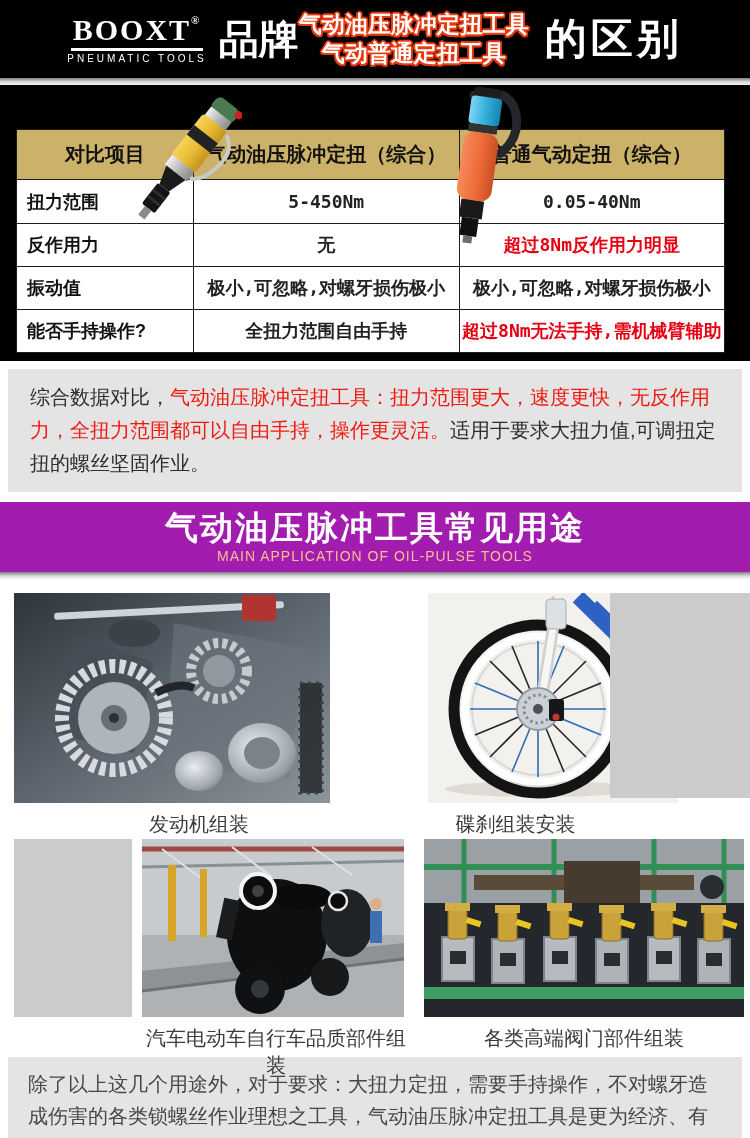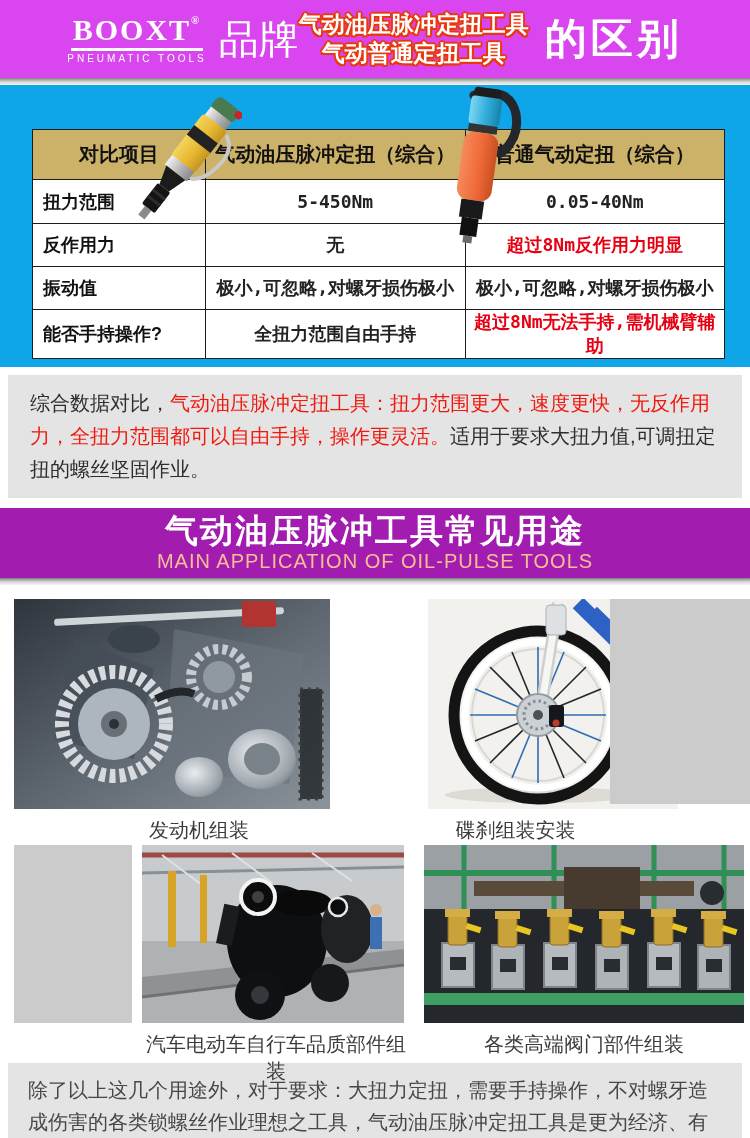--- a/index.html
+++ b/index.html
@@ -5,44 +5,44 @@
   * { margin:0; padding:0; box-sizing:border-box; }
   html,body { background:#ffffff; }
   body {
     width:750px; margin:0 auto;
     font-family:"Liberation Sans","DejaVu Sans",sans-serif;
     color:#222;
   }
 
   
   .top-banner {
-    height:78px; background:#d946ef;
+    height:78px; background:#000000;
     display:flex; align-items:center; justify-content:center;
   }
   .logo { text-align:center; margin-right:12px; }
   .logo-word {
     font-family:"Liberation Serif","DejaVu Serif",serif;
     color:#fff; font-weight:bold; font-size:30px; letter-spacing:2px;
     border-bottom:3px solid #fff; line-height:1; padding:0 2px 3px 2px;
     display:inline-block;
   }
   .logo-reg { font-size:11px; vertical-align:top; color:#fff; }
   .logo-sub { color:#fff; font-size:10px; letter-spacing:3px; margin-top:2px; }
-  .brand-label { color:#fff; font-size:40px; font-weight:normal; margin-right:0; }
+  .brand-label { color:#fff; font-size:40px; font-weight:bold; margin-right:0; }
   .tool-names { text-align:center; margin-right:16px; line-height:1.25; }
   .outlined {
     color:#fff; font-weight:bold; font-size:23px;
     text-shadow:2px 0 0 #e8380d,-2px 0 0 #e8380d,0 2px 0 #e8380d,0 -2px 0 #e8380d,
                 1.5px 1.5px 0 #e8380d,-1.5px -1.5px 0 #e8380d,1.5px -1.5px 0 #e8380d,-1.5px 1.5px 0 #e8380d;
   }
   .difference-label { color:#fff; font-size:42px; font-weight:bold; letter-spacing:4px; }
   .shadow-bar { height:7px; background:linear-gradient(to bottom,#7f7f7f,#d8d8d8 55%,#f4f4f4); }
 
   
-  .table-section { position:relative; padding:44px 25px 8px 32px; background:#0ea5e9; }
+  .table-section { position:relative; padding:44px 25px 8px 16px; background:#000000; }
   table.compare { width:100%; border-collapse:collapse; table-layout:fixed; }
   .compare th, .compare td { border:1.6px solid #1c1c1c; text-align:center; vertical-align:middle;font-weight:bold; }
   .compare thead th { background:#ccb269; height:50px; font-size:20px; font-weight:bold; color:#111; }
   .compare td { height:43px; font-size:18px; background:#fff; }
   .compare td.lbl { text-align:left; padding-left:10px; font-weight:bold; color:#111; font-size:18px; }
   .compare td.val { font-family:"DejaVu Sans Mono","Liberation Mono",monospace; }
   .compare tr.tall td { height:56px; }
   .red-val { color:#e60012; }
   .two-line div { line-height:1.35; }
 
@@ -56,21 +56,21 @@
     padding:12px 22px; font-size:20px; line-height:1.65; color:#2e2e2e;
   }
   .summary-red { color:#f0190f; }
 
   
   .app-banner {
     margin-top:10px; height:70px; background:#a21caf;
     display:flex; flex-direction:column; align-items:center; justify-content:center;
   }
   .app-title { color:#fff; font-size:33px; font-weight:bold; letter-spacing:2px; line-height:1.1; }
-  .app-sub { color:#f8bd92; font-size:20px; letter-spacing:1px; margin-top:1px; }
+  .app-sub { color:#f8bd92; font-size:14px; letter-spacing:1px; margin-top:1px; }
 
   
   .gallery { padding:14px 0 2px 14px; background:#fff; }
   .g-row { display:flex; align-items:flex-start; }
   .g-card { display:flex; flex-direction:column; }
   .g-img { overflow:hidden; }
   .g-img svg { display:block; }
   .g-caption { text-align:center; font-size:20px; color:#3c3c3c; padding:8px 0 6px 0; height:36px; }
   .placeholder { background:#cbcbcb; }
 

